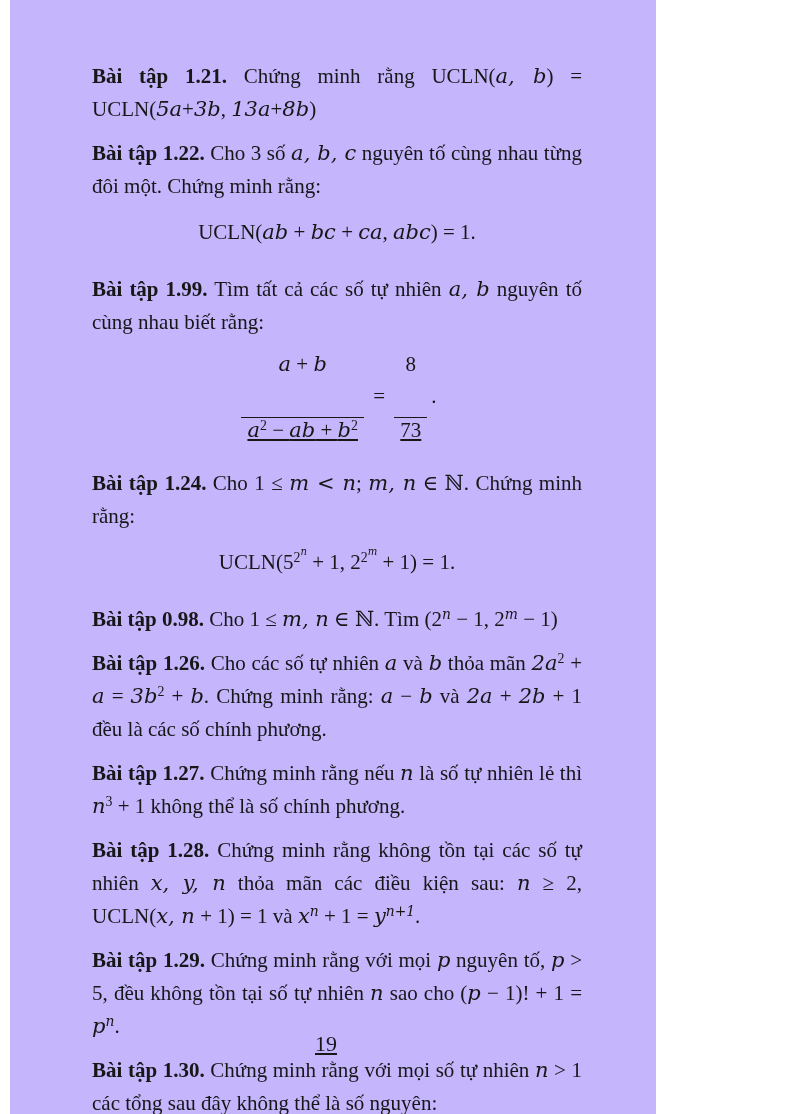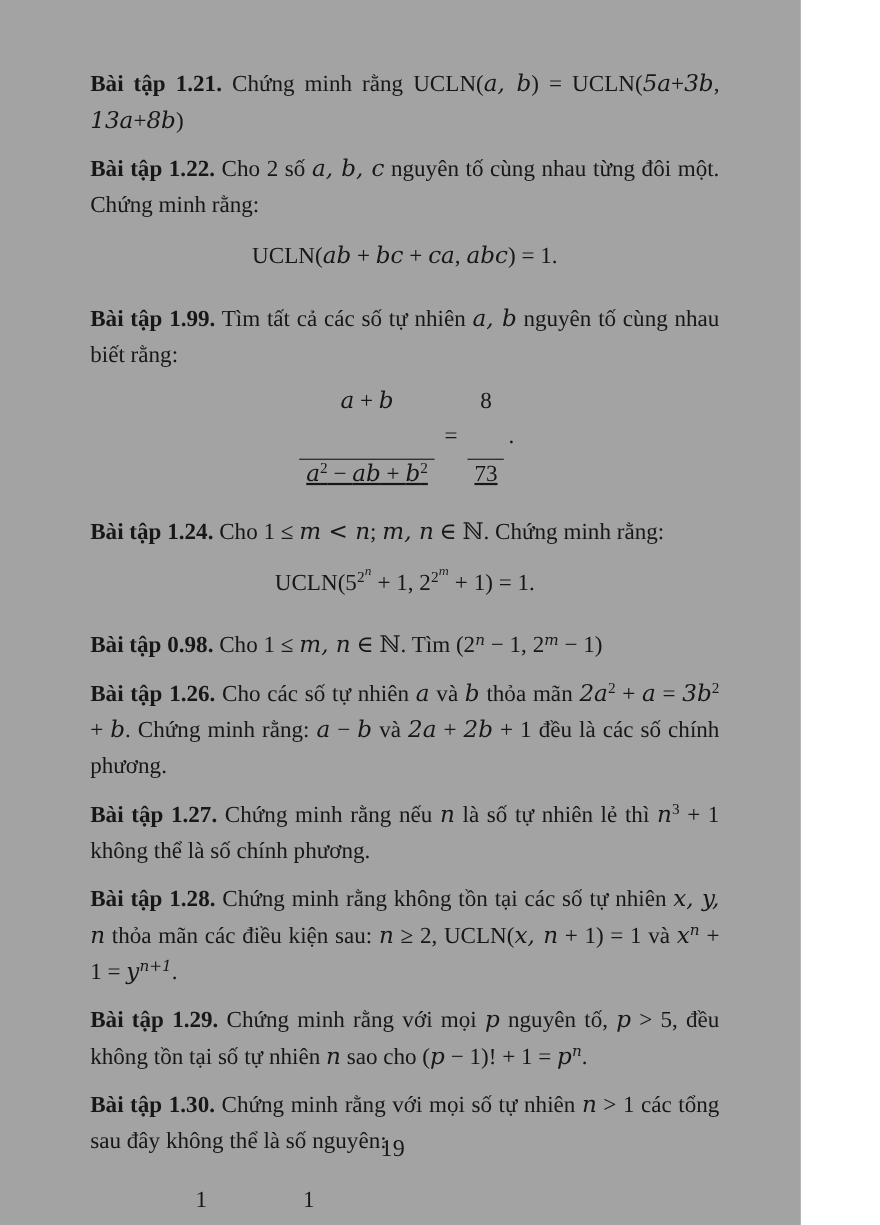--- a/index.html
+++ b/index.html
@@ -2,30 +2,31 @@
 <html><head>
 <meta charset="utf-8">
 <style>
   html, body {
     margin: 0;
     padding: 0;
     background: #ffffff;
   }
   .page {
     position: relative;
-    width: 728px;
+    width: 646px;
     height: 1114px;
     box-sizing: border-box;
-    background: #a3a3a3;
+    background: #c4b5fd;
     color: #171717;
     font-family: "Liberation Serif", "DejaVu Serif", serif;
     font-size: 21px;
     line-height: 33px;
     padding: 60px 74px 0 82px;
     overflow: hidden;
+    margin-left: 10px;
   }
   .block { margin: 0; }
   .para {
     text-align: justify;
     margin-bottom: 11px;
   }
   .display {
     text-align: center;
     margin: 13px 0 24px 0;
   }
@@ -70,29 +71,30 @@
     padding: 0 6px;
   }
   .fden { border-top: 1.6px solid #171717; text-decoration: underline; }
   .pagenum {
     position: absolute;
     left: 0;
     right: 14px;
     bottom: 54px;
     text-align: center;
     font-size: 22px;
+    text-decoration: underline;
   }
 </style>
 </head>
 <body>
 
 <div class="page">
   <main id="content">
       <div class="block para"><span class="run-b">Bài tập 1.21.</span><span class="run-r"> Chứng minh rằng UCLN(</span><span class="run-m">a, b</span><span class="run-r">) = UCLN(</span><span class="run-m">5a</span><span class="run-r">+</span><span class="run-m">3b</span><span class="run-r">, </span><span class="run-m">13a</span><span class="run-r">+</span><span class="run-m">8b</span><span class="run-r">)</span></div>
-      <div class="block para"><span class="run-b">Bài tập 1.22.</span><span class="run-r"> Cho 2 số </span><span class="run-m">a, b, c</span><span class="run-r"> nguyên tố cùng nhau từng đôi một. Chứng minh rằng:</span></div>
+      <div class="block para"><span class="run-b">Bài tập 1.22.</span><span class="run-r"> Cho 3 số </span><span class="run-m">a, b, c</span><span class="run-r"> nguyên tố cùng nhau từng đôi một. Chứng minh rằng:</span></div>
       <div class="block display"><span class="run-r">UCLN(</span><span class="run-m">ab</span><span class="run-r"> + </span><span class="run-m">bc</span><span class="run-r"> + </span><span class="run-m">ca</span><span class="run-r">, </span><span class="run-m">abc</span><span class="run-r">) = 1.</span></div>
       <div class="block para"><span class="run-b">Bài tập 1.99.</span><span class="run-r"> Tìm tất cả các số tự nhiên </span><span class="run-m">a, b</span><span class="run-r"> nguyên tố cùng nhau biết rằng:</span></div>
       <div class="block display"><span class="frac">
           <span class="fnum"><span class="run-m">a</span><span class="run-r"> + </span><span class="run-m">b</span></span>
           <span class="fden"><span class="run-m">a</span><span class="run-sup">2</span><span class="run-r"> − </span><span class="run-m">ab</span><span class="run-r"> + </span><span class="run-m">b</span><span class="run-sup">2</span></span>
         </span><span class="run-r"> = </span><span class="frac">
           <span class="fnum"><span class="run-r">8</span></span>
           <span class="fden"><span class="run-r">73</span></span>
         </span><span class="run-r">.</span></div>
       <div class="block para"><span class="run-b">Bài tập 1.24.</span><span class="run-r"> Cho 1 ≤ </span><span class="run-m">m &lt; n</span><span class="run-r">; </span><span class="run-m">m, n</span><span class="run-r"> ∈ ℕ. Chứng minh rằng:</span></div>

